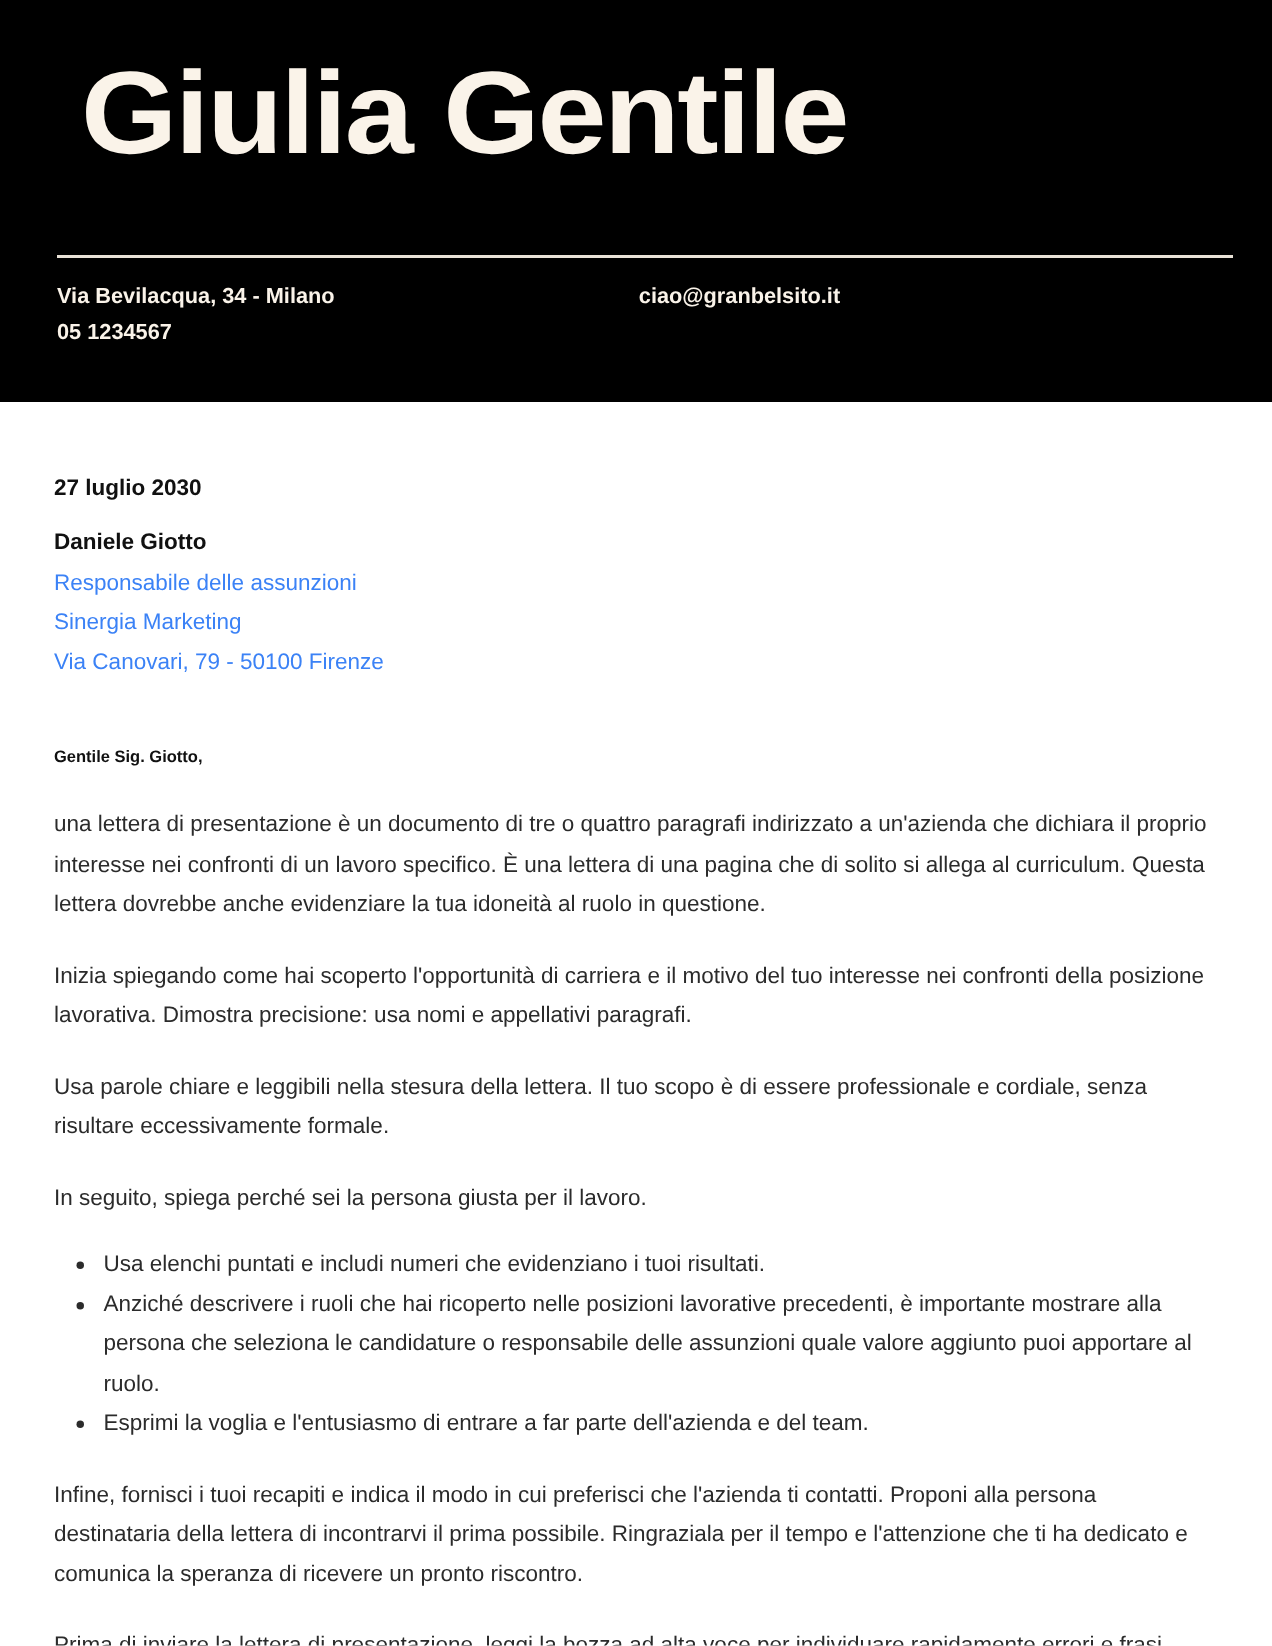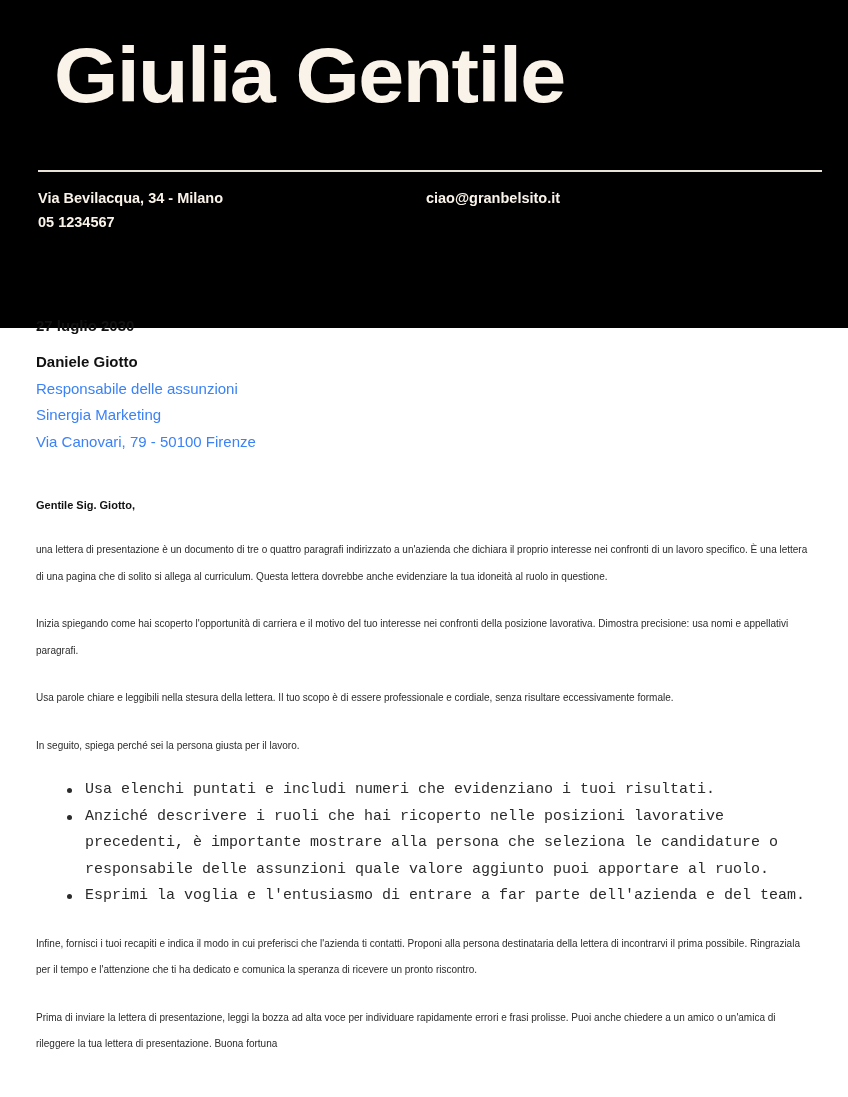--- a/index.html
+++ b/index.html
@@ -20,21 +20,21 @@
     height: 1097px;
     background: #ffffff;
   }
 
   
   .header {
     position: absolute;
     left: 0;
     top: 0;
     width: 848px;
-    height: 328px;
+    height: 268px;
     background: #000000;
     box-sizing: border-box;
   }
 
   .header-name {
     position: absolute;
     left: 54px;
     top: 30px;
     color: #faf3e9;
     font-family: "Liberation Sans", sans-serif;
@@ -117,34 +117,33 @@
     font-size: 11px;
     font-weight: 700;
     line-height: 22px;
     color: #111111;
   }
 
   p.para {
     margin: 0;
     padding: 0;
     margin-top: 21px;
-    font-size: 10px;
+    font-size: 15px;
     font-weight: 400;
     line-height: 26.5px;
     color: #2b2b2b;
     width: 776px;
   }
 
   ul.bullets {
-    margin: 16px;
+    margin: 0;
     padding: 0;
     margin-top: 18px;
     list-style: none;
     width: 776px;
-    font-family: Liberation Mono, monospace;
   }
   ul.bullets li {
     position: relative;
     padding-left: 33px;
     font-size: 15px;
     font-weight: 400;
     line-height: 26.5px;
     color: #2b2b2b;
     margin-bottom: 0;
   }

